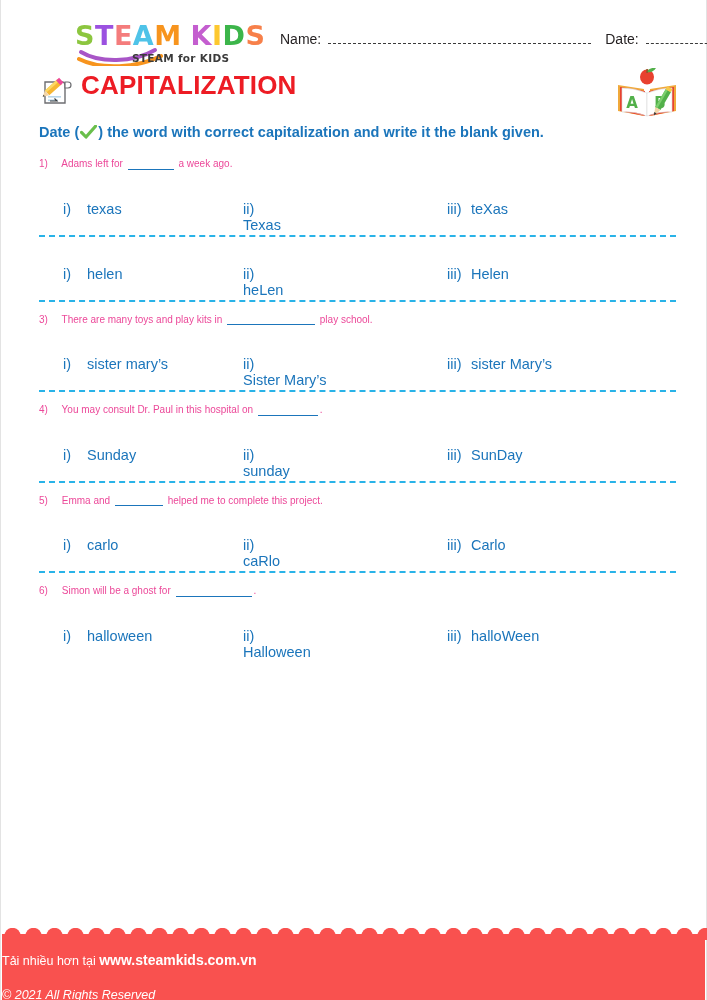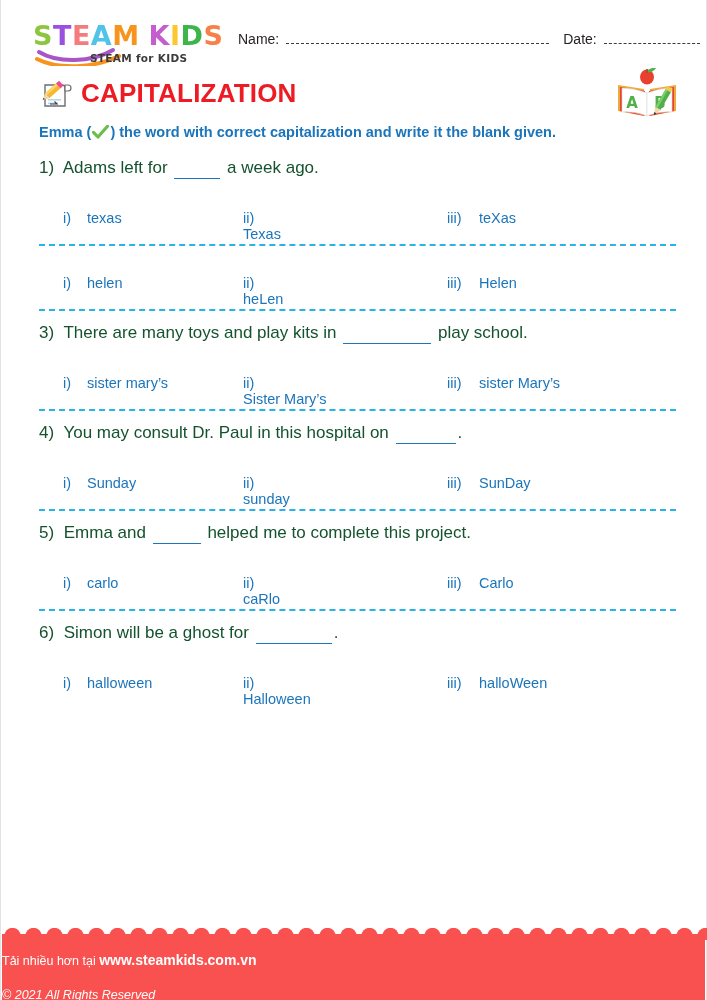--- a/index.html
+++ b/index.html
@@ -25,20 +25,21 @@
     display: flex;
     flex-direction: column;
   }
 
   
   .header {
     display: flex;
     align-items: flex-start;
     padding: 22px 30px 0 32px;
     height: 66px;
+    margin-left: 42px;
   }
 
   .logo-block {
     width: 205px;
     flex: 0 0 205px;
     position: relative;
   }
 
   .logo-word {
     font-family: "DejaVu Sans", sans-serif;
@@ -85,21 +86,21 @@
     margin: 0 4px 3px 7px;
     align-self: flex-end;
   }
   .nd-rule.name { width: 263px; }
   .nd-rule.date { width: 96px; margin-right: 0; }
   .nd-date-label { margin-left: 10px; }
 
   
   .title-row {
     display: flex;
-    align-items: center;
+    align-items: flex-start;
     padding: 4px 30px 0 34px;
     height: 50px;
     position: relative;
   }
   .title-icon { width: 40px; height: 40px; flex: 0 0 40px; }
   .title-text {
     font-family: "Liberation Sans", sans-serif;
     font-size: 26px;
     font-weight: 700;
     color: #ed1c24;
@@ -130,22 +131,22 @@
   
   .questions {
     flex: 1;
     padding: 4px 30px 0 38px;
     color: #1b75bb;
   }
 
   .q-block { position: relative; }
 
   .q-text {
-    font-size: 17px;
-    color: #14532d;
+    font-size: 10px;
+    color: #ec4899;
     padding-top: 11px;
     line-height: 1.35;
     white-space: nowrap;
   }
   .q-num { display: inline-block; min-width: 20px; }
   .blank {
     display: inline-block;
     border-bottom: 1.4px solid #1b75bb;
     vertical-align: baseline;
     margin: 0 2px;
@@ -157,21 +158,21 @@
     display: flex;
     font-size: 14.5px;
     color: #1b75bb;
     padding: 29px 0 0 0;
     height: 60px;
     align-items: flex-start;
   }
   .opt { display: flex; }
   .opt:nth-child(1) { width: 200px; padding-left: 24px; }
   .opt:nth-child(2) { width: 200px; padding-left: 4px; flex-direction: column; }
-  .opt:nth-child(3) { width: 200px; padding-left: 8px; gap: 8px; }
+  .opt:nth-child(3) { width: 200px; padding-left: 8px; }
   .opt-roman { min-width: 24px; }
   .opt-word { white-space: nowrap; }
 
   .divider {
     border-top: 2px dashed #29b3e8;
     height: 0;
     margin-top: 3px;
   }
   .q-block:last-child .divider { display: none; }
 
@@ -264,21 +265,21 @@
           <rect x="44" y="22" width="2.4" height="21" fill="#7ccf6e"></rect>
           <polygon points="44,43 50,43 47,51" fill="#f2d5a8"></polygon>
           <polygon points="45.6,47.9 48.4,47.9 47,51" fill="#3a3a3a"></polygon>
           <rect x="44" y="19" width="6" height="3.5" fill="#f7c948"></rect>
         </g>
       </svg>
     </span>
   </div>
 
   <div class="instruction">
-    <span>Emma (</span>
+    <span>Date (</span>
     <svg class="tick-svg" width="17" height="14" viewBox="0 0 17 14">
       <path d="M1.5 7.4 L6 12 L15.5 1.2" stroke="#6abf4b" stroke-width="3.2" fill="none" stroke-linecap="round" stroke-linejoin="round"></path>
     </svg>
     <span>) the word with correct capitalization and write it the blank given.</span>
   </div>
 
   <div class="questions" id="questions">
       <div class="q-block">
         <div class="q-text"><span class="q-num">1)</span><span> Adams left for </span><span class="blank" style="width: 46px;">&nbsp;</span><span> a week ago.</span></div>
         <div class="q-options">

